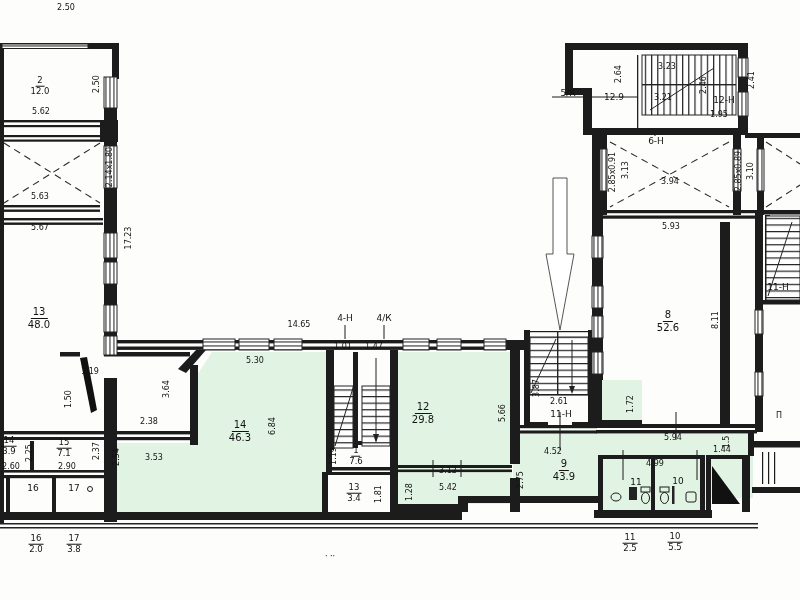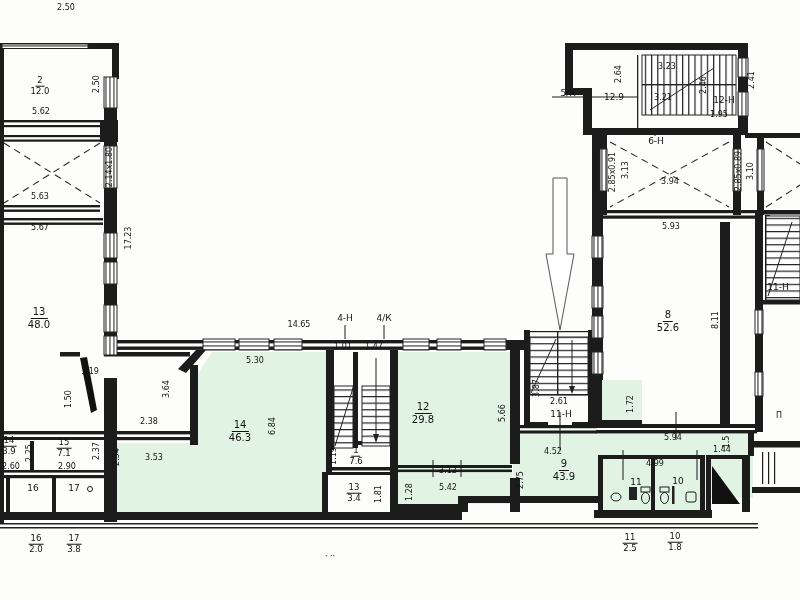--- a/index.html
+++ b/index.html
@@ -333,21 +333,21 @@
 <div class="lb" style="left:722px;top:450px">1.44</div>
 <div class="lb" style="left:655px;top:464px">4.99</div>
 <div class="lb m" style="left:636px;top:482px">11</div>
 <div class="lb m" style="left:678px;top:481px">10</div>
 <div class="lb fr" style="left:630px;top:543px">
   <span class="n">11</span>
       <span>2.5</span>
     </div>
 <div class="lb fr" style="left:675px;top:542px">
   <span class="n">10</span>
-      <span>1.8</span>
+      <span>5.5</span>
     </div>
 
 <div class="lb m" style="left:568px;top:93px">5/К</div>
 <div class="lb m" style="left:614px;top:97px">12.9</div>
 <div class="lb v" style="left:619px;top:74px">2.64</div>
 <div class="lb" style="left:667px;top:67px">3.23</div>
 <div class="lb" style="left:663px;top:98px">3.21</div>
 <div class="lb v" style="left:704px;top:85px">2.46</div>
 <div class="lb m" style="left:724px;top:100px">12-Н</div>
 <div class="lb" style="left:719px;top:115px">1.95</div>

